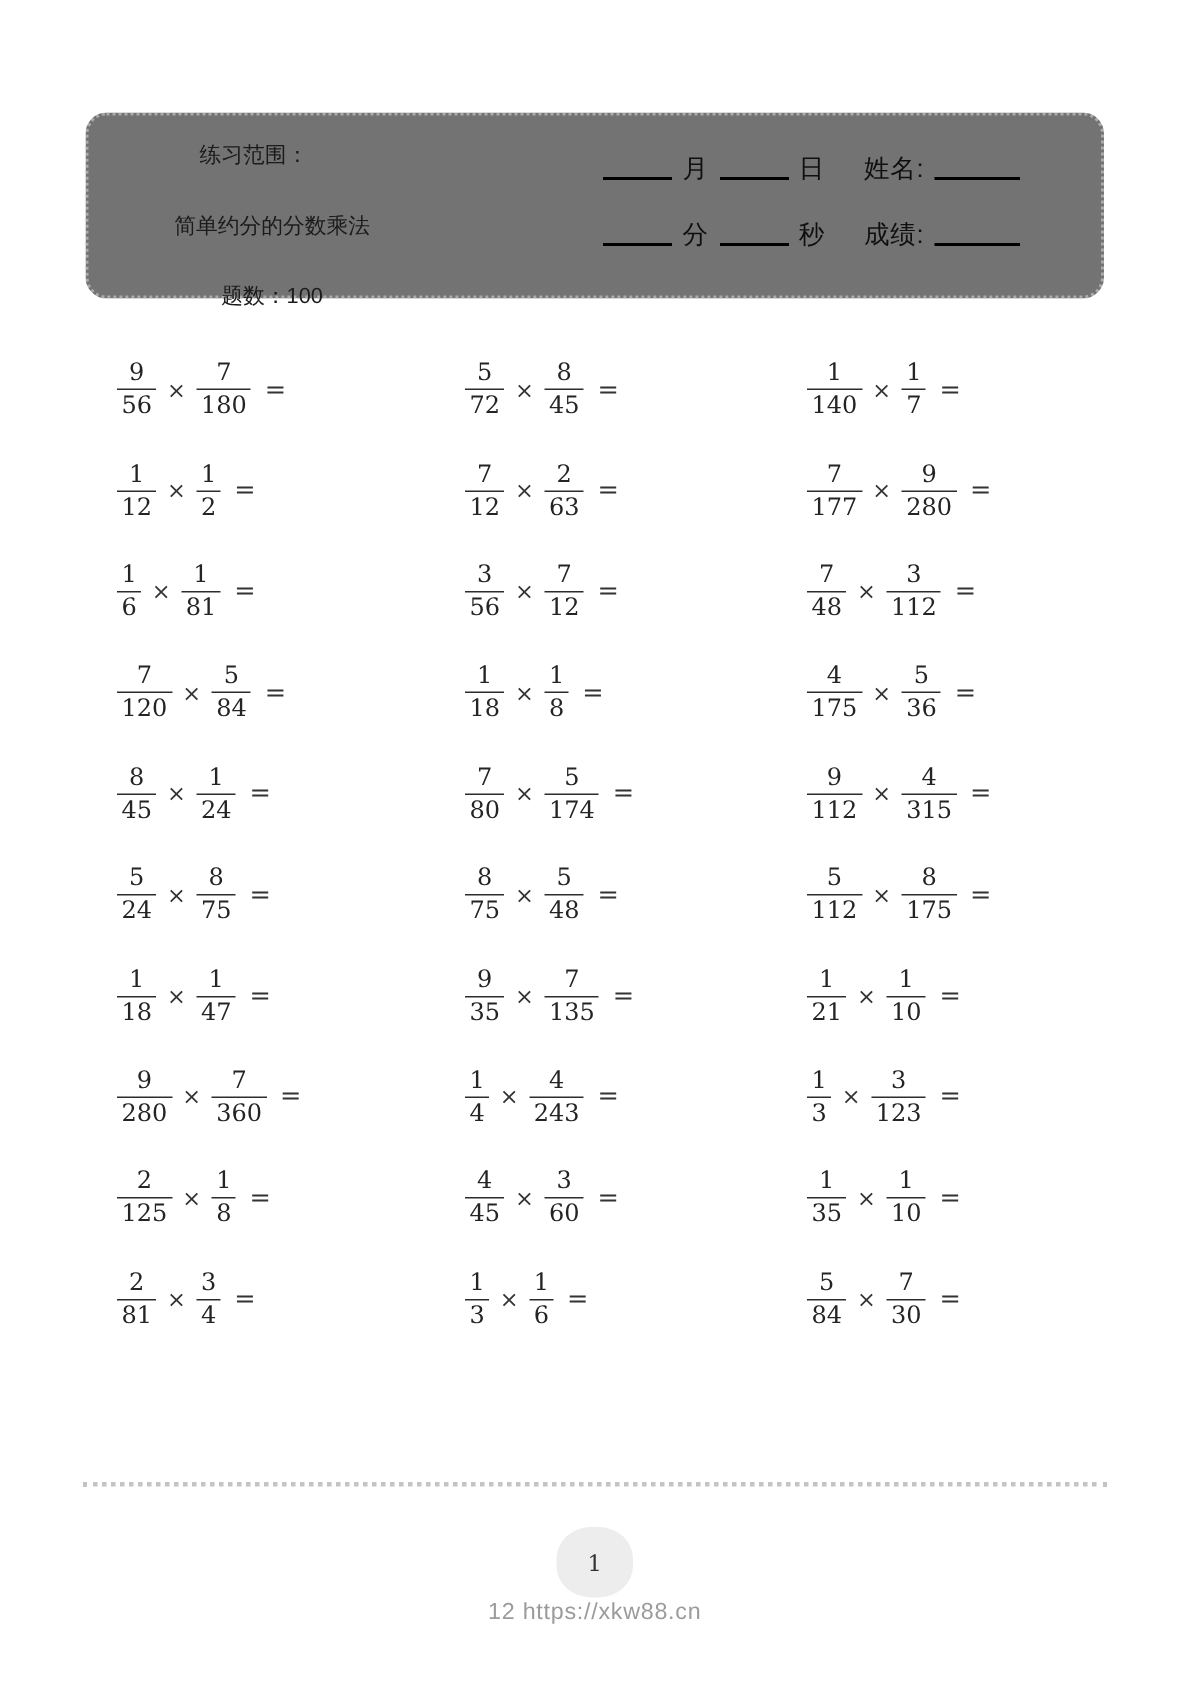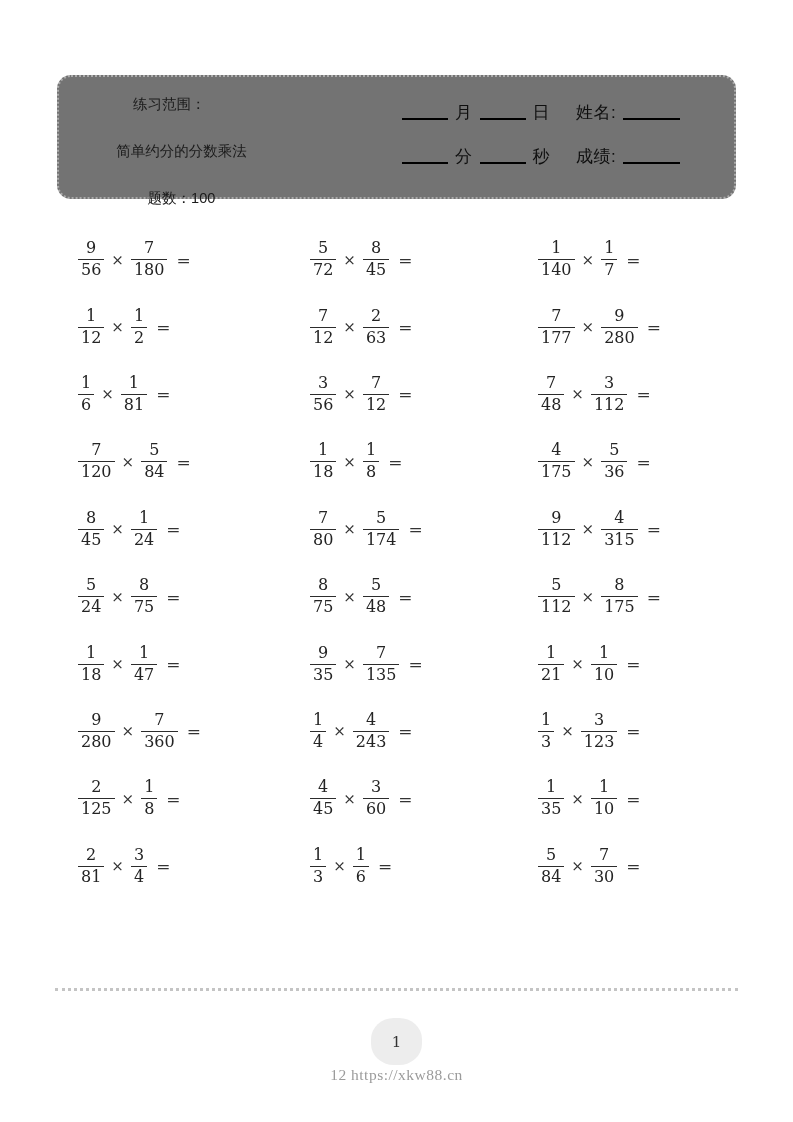--- a/index.html
+++ b/index.html
@@ -100,21 +100,20 @@
     color: #333333;
   }
   .site-text {
     position: absolute;
     left: 0; top: 1066px;
     width: 100%;
     text-align: center;
     font-size: 15.5px;
     letter-spacing: 0.5px;
     color: #9b9b9b;
-    font-family: Liberation Serif, serif;
   }
 </style>
 </head>
 <body>
 
 <div class="page">
 
   <div class="header-box">
     <div class="hb-left"><span>练习范围：</span><br>
       <span>简单约分的分数乘法</span><br>

